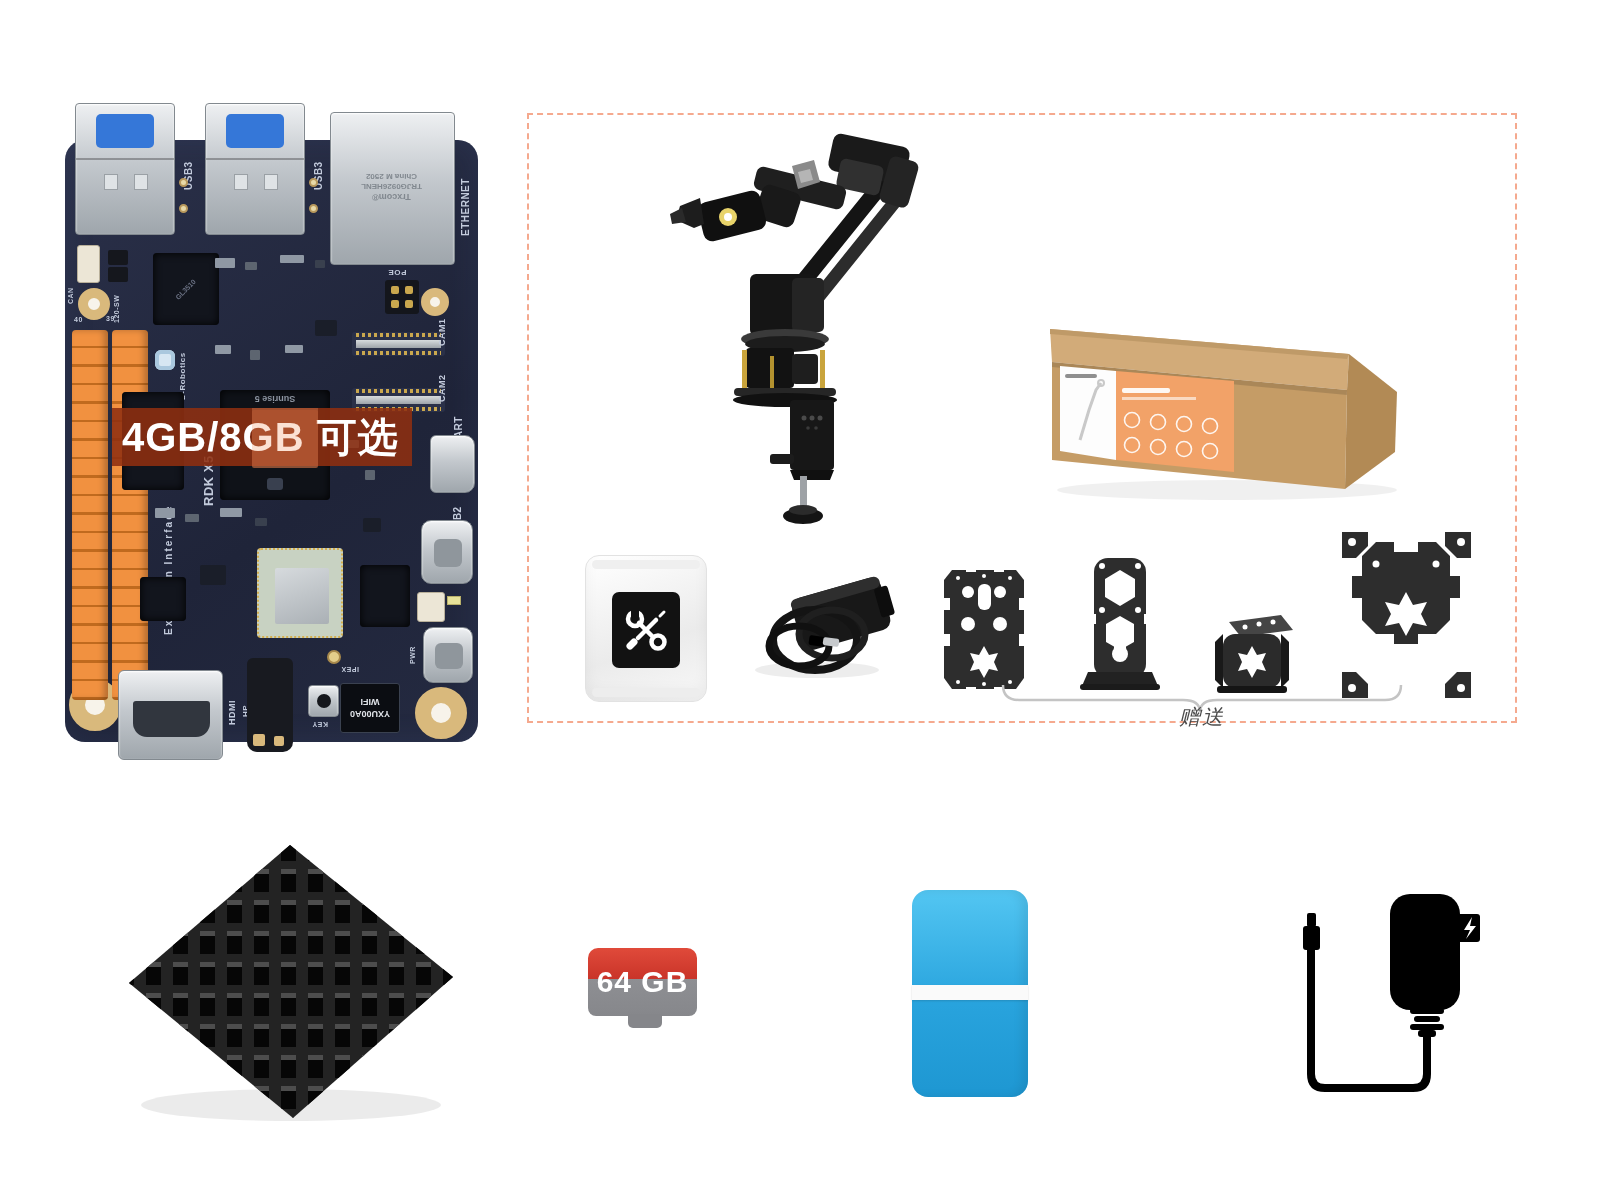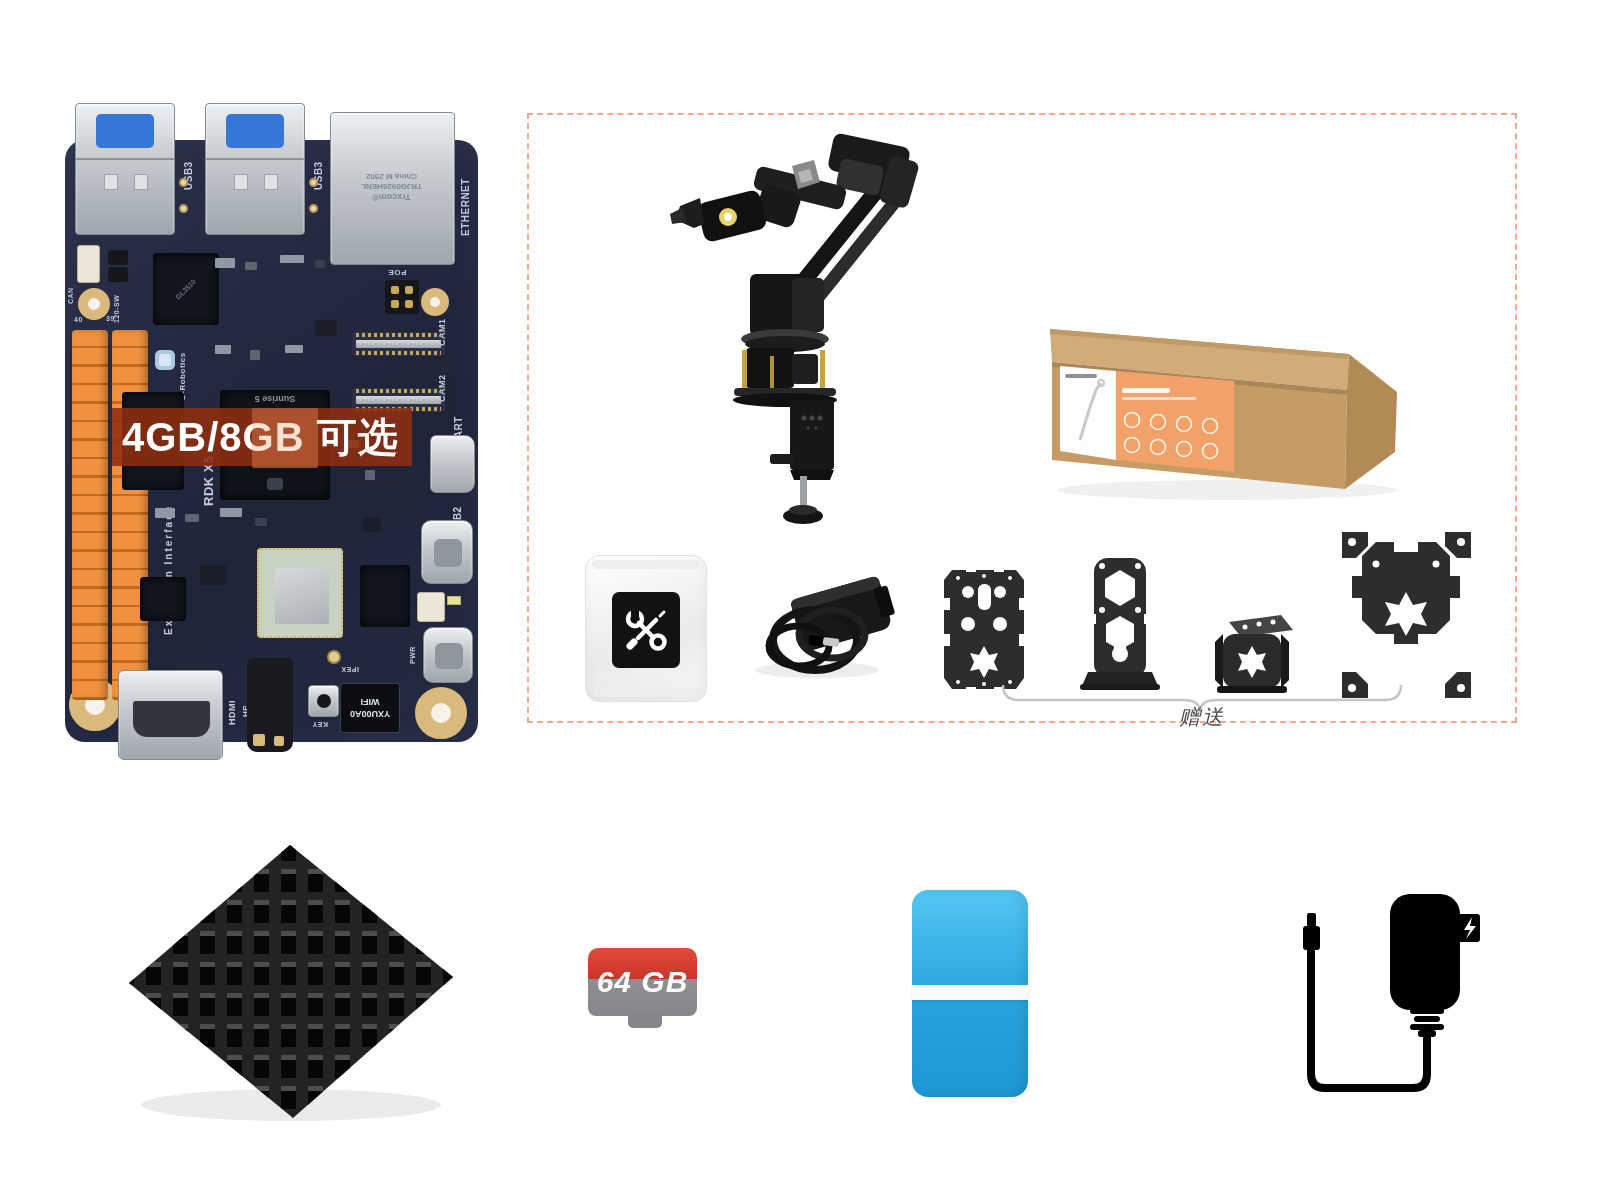--- a/index.html
+++ b/index.html
@@ -21,21 +21,21 @@
            border-radius:4px;box-shadow:inset -4px 0 6px rgba(0,0,0,.25);}
   .board{left:65px;top:140px;width:413px;height:602px;border-radius:20px;
          background:linear-gradient(145deg,#2a3049,#1f2439 60%,#242a41);
          box-shadow:inset 0 0 30px rgba(90,110,160,.15);}
   .banner{background:rgba(142,47,16,.88);z-index:6;display:flex;align-items:center;}
   .banner span{color:#fff;font-weight:bold;font-size:40px;white-space:nowrap;padding-left:10px;letter-spacing:1px;}
   .bundle{left:527px;top:113px;width:990px;height:610px;border:2px dashed #f5a98e;box-sizing:border-box;background:#fff;}
   .bag{background:linear-gradient(160deg,#ffffff,#ebebeb 60%,#f8f8f8);border:1px solid #e2e2e2;
        border-radius:14px;box-shadow:inset 0 -10px 14px rgba(0,0,0,.05);}
   .sd{border-radius:10px 10px 8px 8px;background:linear-gradient(180deg,#e04a3a,#c93429 46%,#8e8f93 46%,#86878b);
-      display:flex;align-items:center;justify-content:center;font-style:italic;}
+      display:flex;align-items:center;justify-content:center;}
   .sd span{color:#fff;font-weight:bold;font-size:30px;letter-spacing:1px;}
   .reader{border-radius:16px;background:linear-gradient(180deg,#53c6f2,#28a3dd 55%,#1e97d2);
           box-shadow:inset -6px 0 10px rgba(0,0,0,.08);}
   .gift{color:#4c4c4c;font-size:21px;text-align:center;letter-spacing:2px;}
   .ethtxt{color:#81888f;font-weight:bold;text-align:center;line-height:1.25;}
 </style>
 </head>
 <body>
 
 <div class="canvas">

